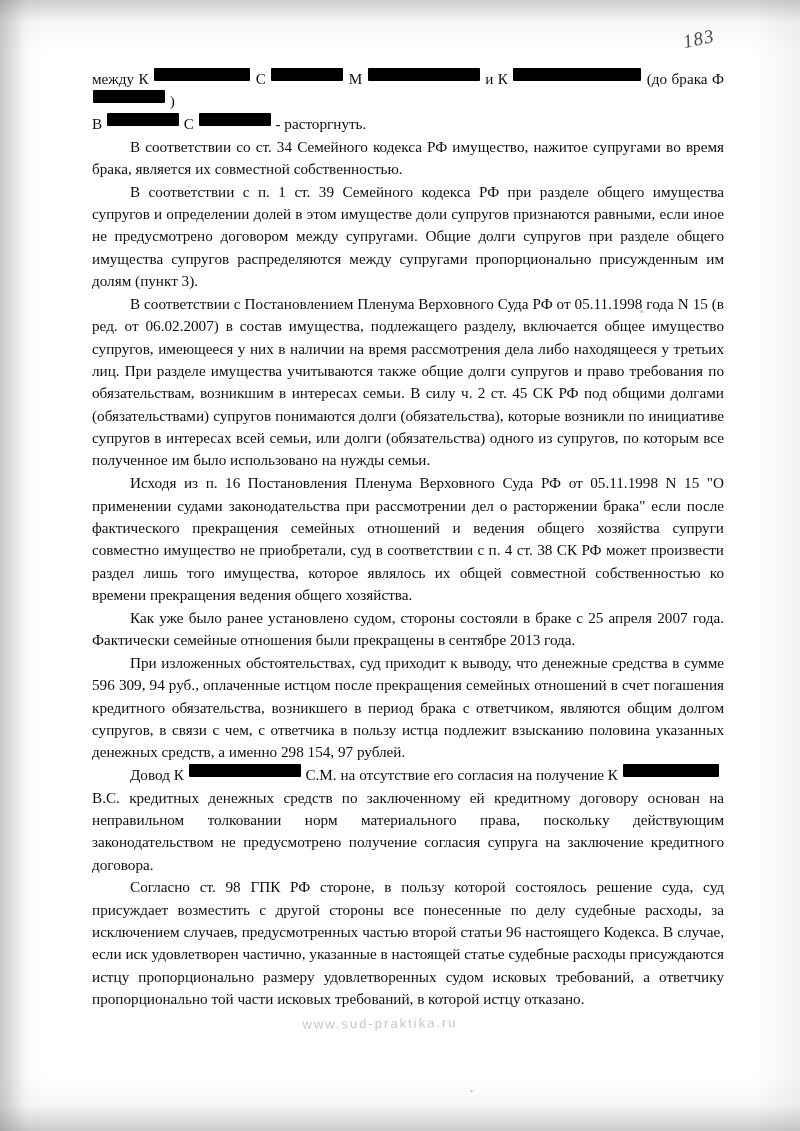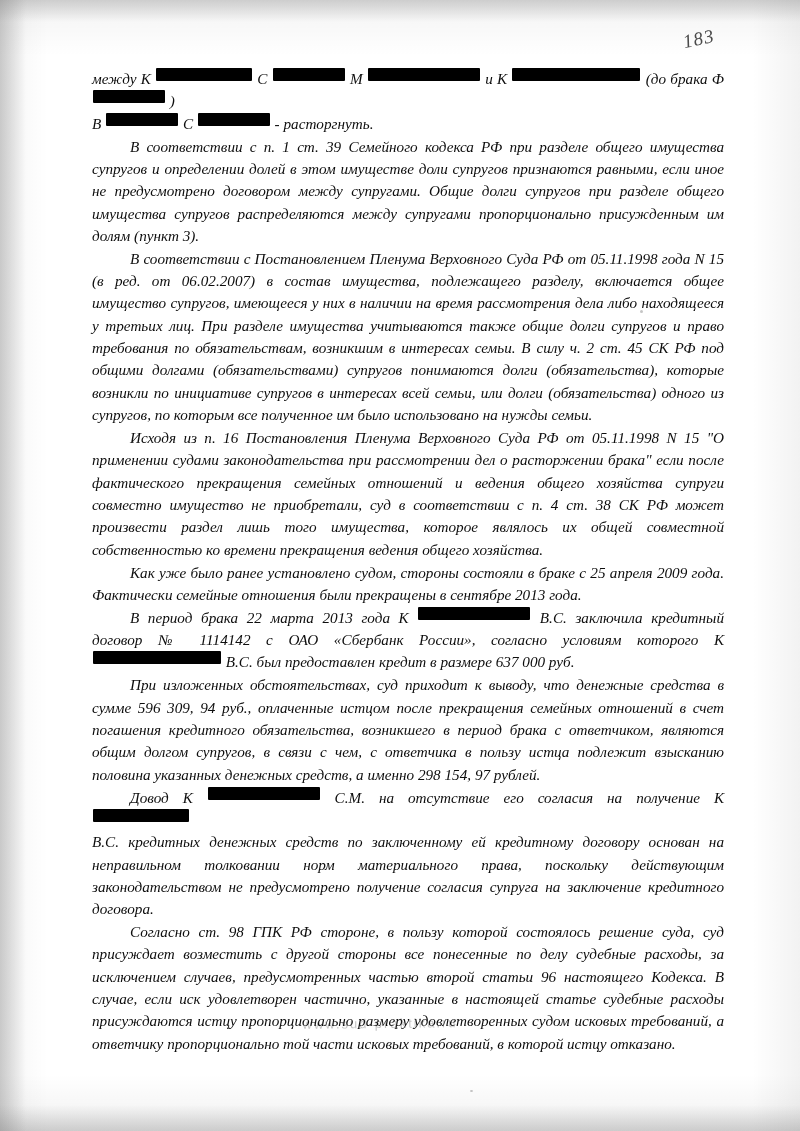--- a/index.html
+++ b/index.html
@@ -58,21 +58,20 @@
     width: 632px;
     font-size: 15.2px;
     line-height: 1.47;
     color: #0d0d0d;
     text-align: justify;
     text-justify: inter-word;
   }
   p.para {
     margin: 0 0 0.5px 0;
     text-indent: 38px;
-    font-style: italic;
   }
   p.para.noindent {
     text-indent: 0;
   }
   .redact {
     display: inline-block;
     background: #000000;
     color: transparent;
     vertical-align: baseline;
     height: 13px;
@@ -113,25 +112,25 @@
   <div class="scan-shade-bottom"></div>
 
   <div class="speck" style="left:640px; top:310px; width:3px; height:3px;"></div>
   <div class="speck" style="left:118px; top:640px; width:2px; height:2px;"></div>
   <div class="speck" style="left:470px; top:1090px; width:3px; height:2px;"></div>
 
   <div class="page-number">183</div>
 
   <div class="doc-body" id="doc-body">
       <p class="para noindent">между К <span class="redact w-long">&nbsp;</span> С <span class="redact w-mid">&nbsp;</span> М <span class="redact w-xlong">&nbsp;</span> и К <span class="redact w-xxlong">&nbsp;</span> (до брака Ф <span class="redact w-mid">&nbsp;</span> ) <br>В <span class="redact w-mid">&nbsp;</span> С <span class="redact w-mid">&nbsp;</span> - расторгнуть. </p>
+      <p class="para">В соответствии со ст. 34 Семейного кодекса РФ имущество, нажитое супругами во время брака, является их совместной собственностью. </p>
       <p class="para">В соответствии с п. 1 ст. 39 Семейного кодекса РФ при разделе общего имущества супругов и определении долей в этом имуществе доли супругов признаются равными, если иное не предусмотрено договором между супругами. Общие долги супругов при разделе общего имущества супругов распределяются между супругами пропорционально присужденным им долям (пункт 3). </p>
       <p class="para">В соответствии с Постановлением Пленума Верховного Суда РФ от 05.11.1998 года N 15 (в ред. от 06.02.2007) в состав имущества, подлежащего разделу, включается общее имущество супругов, имеющееся у них в наличии на время рассмотрения дела либо находящееся у третьих лиц. При разделе имущества учитываются также общие долги супругов и право требования по обязательствам, возникшим в интересах семьи. В силу ч. 2 ст. 45 СК РФ под общими долгами (обязательствами) супругов понимаются долги (обязательства), которые возникли по инициативе супругов в интересах всей семьи, или долги (обязательства) одного из супругов, по которым все полученное им было использовано на нужды семьи. </p>
       <p class="para">Исходя из п. 16 Постановления Пленума Верховного Суда РФ от 05.11.1998 N 15 "О применении судами законодательства при рассмотрении дел о расторжении брака" если после фактического прекращения семейных отношений и ведения общего хозяйства супруги совместно имущество не приобретали, суд в соответствии с п. 4 ст. 38 СК РФ может произвести раздел лишь того имущества, которое являлось их общей совместной собственностью ко времени прекращения ведения общего хозяйства. </p>
-      <p class="para">Как уже было ранее установлено судом,  стороны состояли в браке с  25 апреля 2009 года. Фактически семейные отношения были прекращены в сентябре 2013 года. </p>
-      <p class="para">В период брака 22 марта 2013 года К <span class="redact w-xlong">&nbsp;</span> В.С. заключила кредитный договор № 1114142 с ОАО «Сбербанк России», согласно условиям которого К <span class="redact w-xxlong">&nbsp;</span> В.С. был предоставлен кредит в размере 637 000 руб. </p>
+      <p class="para">Как уже было ранее установлено судом,  стороны состояли в браке с  25 апреля 2007 года. Фактически семейные отношения были прекращены в сентябре 2013 года. </p>
       <p class="para">При изложенных обстоятельствах,  суд приходит к выводу, что денежные средства в сумме 596 309, 94 руб., оплаченные истцом после прекращения семейных отношений в счет погашения кредитного обязательства, возникшего в период брака с ответчиком, являются общим долгом супругов, в связи с чем, с ответчика в пользу истца подлежит взысканию половина указанных денежных средств, а именно 298 154, 97 рублей. </p>
       <p class="para">Довод К <span class="redact w-xlong">&nbsp;</span> С.М. на отсутствие его согласия  на получение К <span class="redact w-long">&nbsp;</span> <br>В.С.  кредитных денежных средств по заключенному ей кредитному договору основан на неправильном  толковании  норм  материального  права,  поскольку  действующим законодательством  не  предусмотрено  получение  согласия  супруга  на  заключение кредитного договора. </p>
       <p class="para">Согласно ст. 98 ГПК РФ стороне, в пользу которой состоялось решение суда, суд присуждает возместить с другой стороны все понесенные по делу судебные расходы, за исключением случаев, предусмотренных частью второй статьи 96 настоящего Кодекса. В случае, если иск удовлетворен частично, указанные в настоящей статье судебные расходы присуждаются  истцу  пропорционально  размеру  удовлетворенных  судом  исковых требований, а ответчику пропорционально той части исковых требований, в которой истцу отказано. </p>
     </div>
 
   <div class="watermark">www.sud-praktika.ru</div>
 
 </div>
 
 </body></html>

